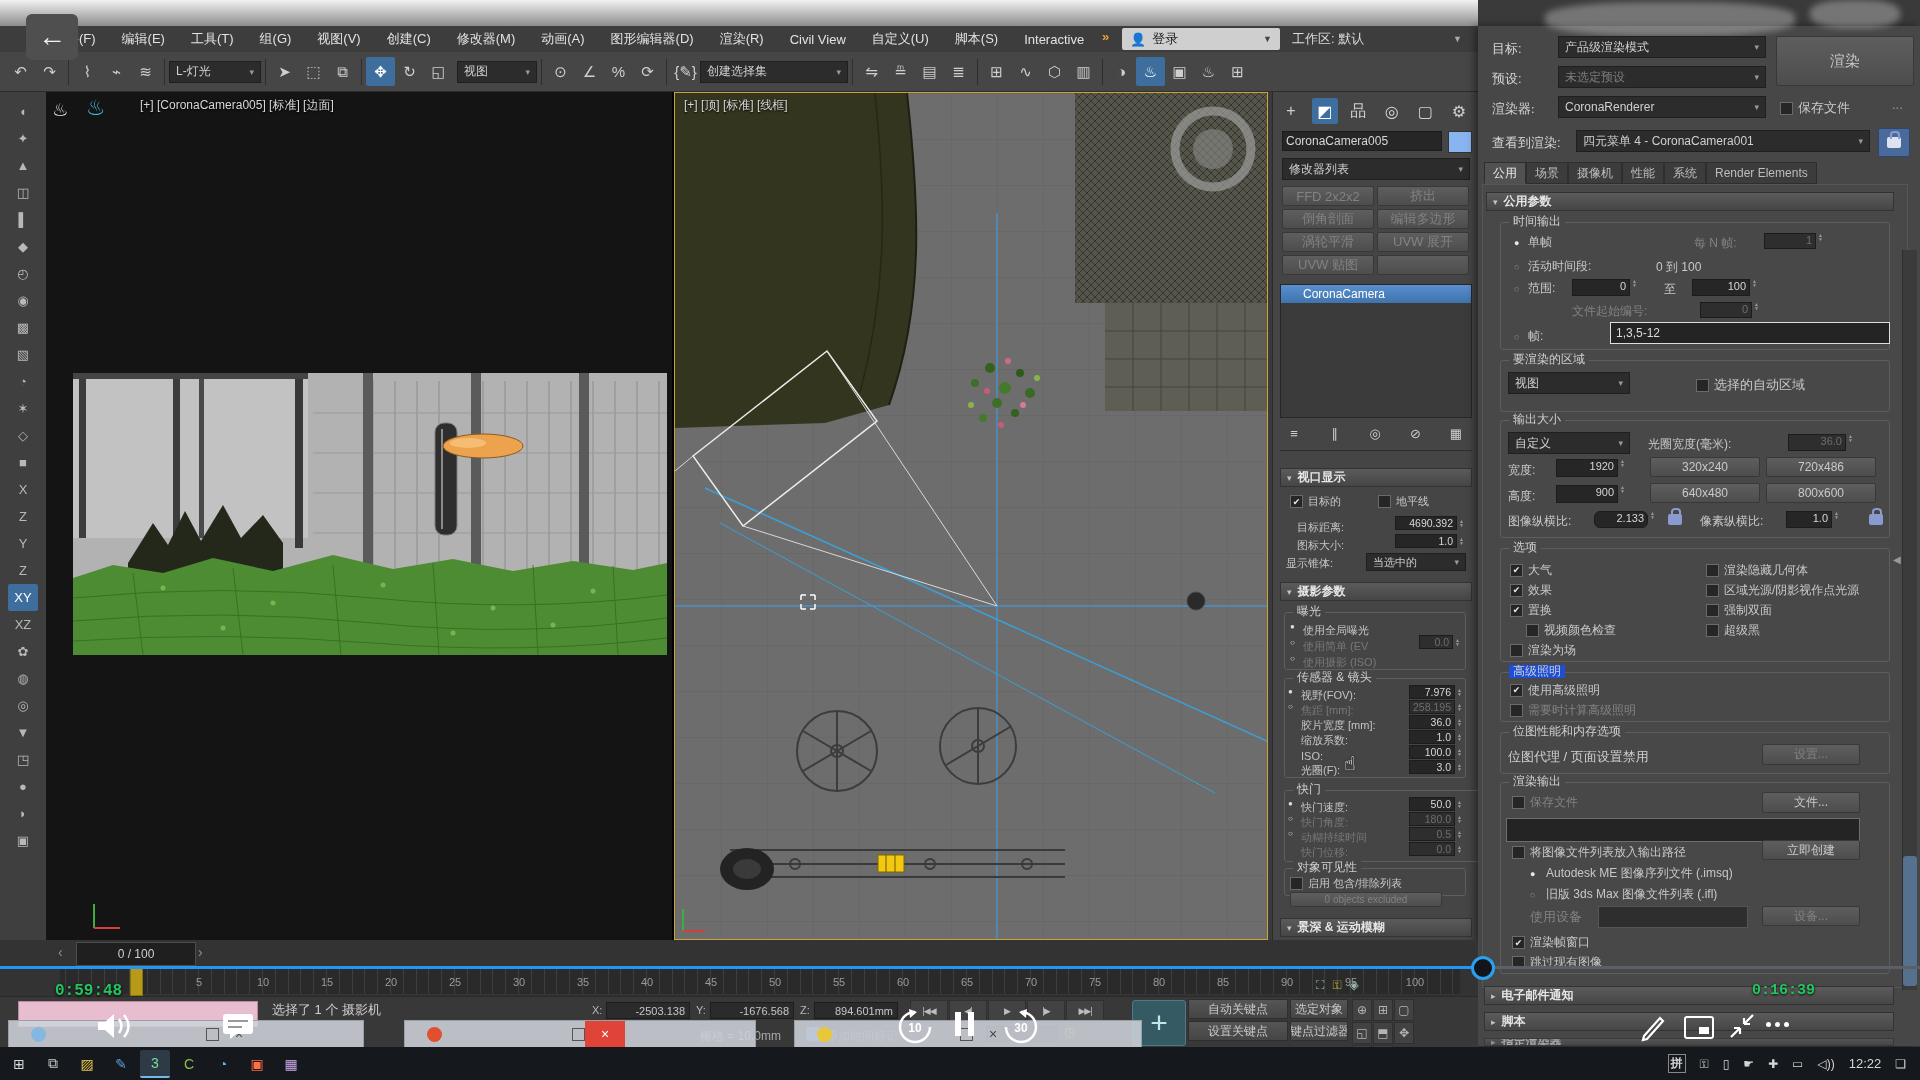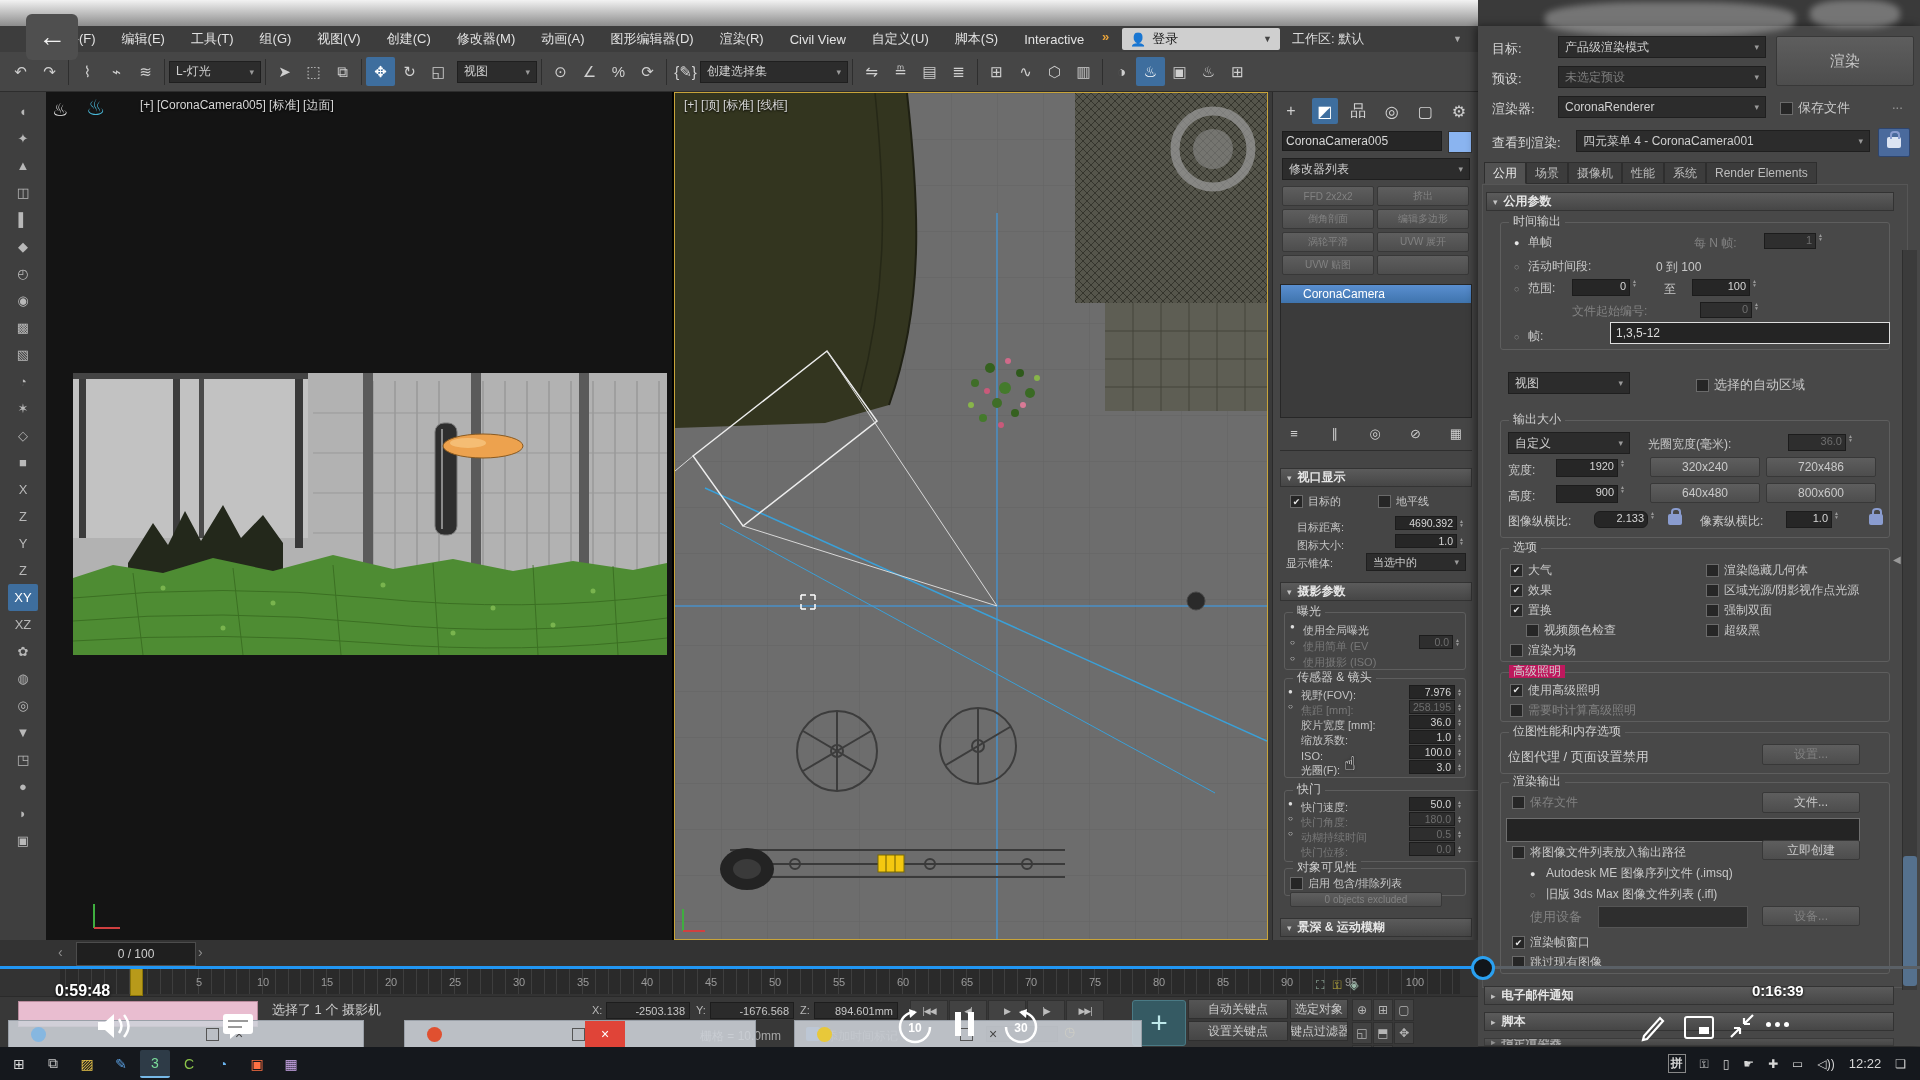--- a/index.html
+++ b/index.html
@@ -33,21 +33,21 @@
   #vp-left{left:46px;top:92px;width:626px;height:848px;background:#141414;border-right:2px solid #000;}
   #vp-right{left:674px;top:92px;width:594px;height:848px;background:#6d6d6d;border:1px solid #c8a43a;box-sizing:border-box;}
   .vplabel{position:absolute;font-size:12px;color:#d8d8d8;text-shadow:0 1px 2px #000;}
   
   #cmd{left:1272px;top:92px;width:206px;height:848px;background:#454545;border-left:1px solid #2a2a2a;}
   .roll{background:linear-gradient(#5b5b5b,#464646);border:1px solid #333;color:#e6e6e6;font-weight:bold;font-size:12px;display:flex;align-items:center;padding:0 6px;height:19px;box-sizing:border-box;}
   .roll::before{content:"▾";font-size:9px;margin-right:6px;color:#c2c2c2;}
   .roll.closed::before{content:"▸";}
   .grp{border:1px solid #5e5e5e;border-radius:3px;box-sizing:border-box;}
   .gt{position:absolute;top:-8px;left:8px;padding:0 4px;font-size:12px;color:#cfcfcf;background:#454545;line-height:13px;}
-  .btn{background:linear-gradient(#5e5e5e,#4d4d4d);border:1px solid #383838;border-radius:2px;color:#c9c9c9;font-size:10px;display:flex;align-items:center;justify-content:center;box-sizing:border-box;}
+  .btn{background:linear-gradient(#5e5e5e,#4d4d4d);border:1px solid #383838;border-radius:2px;color:#c9c9c9;font-size:13px;display:flex;align-items:center;justify-content:center;box-sizing:border-box;}
   .btn.dim{color:#828282;}
   .cbx{width:11px;height:11px;background:#262626;border:1px solid #6a6a6a;display:inline-flex;align-items:center;justify-content:center;font-size:9px;color:#ececec;margin-right:5px;flex:none;}
   .cl{font-size:12px;color:#c8c8c8;}
   .dim .cl,.dim{color:#828282;}
   .prow{display:flex;align-items:center;height:15px;}
   .prow .rad{width:13px;font-size:8px;color:#ddd;flex:none;}
   .prow .pl{flex:1;font-size:11px;color:#c4c4c4;white-space:nowrap;margin-top:8px;}
   .prow .pv{width:46px;background:#262626;border:1px solid #1c1c1c;color:#d6d6d6;font-size:10.5px;text-align:right;padding:0 3px;box-sizing:border-box;flex:none;}
   .prow .spa{width:9px;color:#9a9a9a;font-size:5px;line-height:4px;text-align:center;flex:none;}
   .prow.dim .pl{color:#787878;}
@@ -68,21 +68,21 @@
   #ruler{left:60px;top:968px;width:1400px;height:26px;background:#2a2a2a;border-top:1px solid #1e1e1e;display:flex;align-items:center;padding-left:43px;box-sizing:border-box;
          background-image:repeating-linear-gradient(90deg,transparent 0 11.8px,#3e3e3e 11.8px 12.8px);background-position:75px 0;}
   #ruler .tick{width:64px;text-align:center;font-size:11px;color:#9a9a9a;flex:none;}
   #framebox{left:76px;top:942px;width:118px;height:22px;background:#1f1f1f;border:1px solid #4c4c4c;color:#d0d0d0;display:flex;align-items:center;justify-content:center;font-size:12px;}
   #statusbar{left:0;top:996px;width:1478px;height:51px;background:#383838;border-top:1px solid #2a2a2a;}
   .scell{background:#2b2b2b;border:1px solid #1d1d1d;color:#c6c6c6;font-size:11px;display:flex;align-items:center;justify-content:flex-end;padding:0 4px;box-sizing:border-box;}
   .pb{width:36px;height:20px;background:#424242;border:1px solid #303030;color:#bdbdbd;font-size:9px;display:flex;align-items:center;justify-content:center;letter-spacing:-1px;}
   .akbtn{background:linear-gradient(#555,#454545);border:1px solid #2f2f2f;color:#cacaca;font-size:12px;display:flex;align-items:center;justify-content:center;overflow:hidden;white-space:nowrap;box-sizing:border-box;}
   .navi{width:18px;height:20px;display:flex;align-items:center;justify-content:center;color:#b5b5b5;font-size:12px;background:#424242;border:1px solid #303030;}
   
-  .ptime{color:#ffffff;font-size:16px;font-weight:bold;text-shadow:0 1px 3px #000;z-index:70;}
+  .ptime{color:#22c55e;font-size:16px;font-weight:bold;text-shadow:0 1px 3px #000;z-index:70;font-family:Liberation Mono, monospace;}
   .white-ic{z-index:70;}
   #progress-left{left:0;top:966px;height:3px;background:#2196f3;z-index:65;}
   #progress-right{top:966px;height:3px;background:#5a6066;z-index:65;}
   #knob{left:1471px;top:956px;width:18px;height:18px;border-radius:50%;border:3px solid #2aa0f0;background:#12161a;z-index:66;}
   .fbar{height:28px;background:rgba(205,210,216,.88);border:1px solid #9aa0a8;display:flex;align-items:center;z-index:62;box-sizing:border-box;}
   .fbar .dot{width:15px;height:15px;border-radius:50%;margin-left:22px;}
   .fbar .sq{width:11px;height:11px;border:1px solid #555;margin-left:auto;}
   .fbar .fx{width:40px;text-align:center;color:#444;font-size:14px;}
   .fbar .fx.hl{background:#e04438;color:#fff;height:26px;line-height:26px;}
   
@@ -685,20 +685,23 @@
       <span class="spa2">▲<br>▼</span>
   </div>
   <div class="abs" style="left:1514px;top:328px;display:flex;align-items:center;z-index:11;">
     <span style="font-size:9px;color:#8a8a8a;width:14px;">○</span>
       <span class="cl">帧:</span>
   </div>
   <div class="abs" style="left:1610px;top:322px;width:280px;height:22px;background:#242424;border:1px solid #dedede;color:#dcdcdc;font-size:12px;display:flex;align-items:center;padding-left:5px;box-sizing:border-box;z-index:11;">
       <span>1,3,5-12</span>
     </div>
 
+  <div class="abs grp" style="left:1500px;top:360px;width:390px;height:52px;z-index:10;">
+    <span class="gt" style="background:#484848;">要渲染的区域</span>
+  </div>
   <div class="abs dd" style="left:1508px;top:372px;width:122px;z-index:11;">
       <span>视图</span>
     </div>
   <div class="abs" style="left:1696px;top:376px;display:flex;align-items:center;z-index:11;">
     <span class="cbx"></span>
       <span class="cl" style="font-size:13px;">选择的自动区域</span>
   </div>
 
   <div class="abs grp" style="left:1500px;top:420px;width:390px;height:118px;z-index:10;">
     <span class="gt" style="background:#484848;">输出大小</span>
@@ -786,21 +789,21 @@
       <span class="cbx"></span>
         <span class="cl">强制双面</span>
     </div>
       <div style="height:20px;display:flex;align-items:center;width:118px;white-space:nowrap;">
       <span class="cbx"></span>
         <span class="cl">超级黑</span>
     </div>
     </div>
 
   <div class="abs grp" style="left:1500px;top:672px;width:390px;height:50px;z-index:10;">
-    <span class="gt" style="background:#be185d;">高级照明</span>
+    <span class="gt" style="background:#1d4ed8;">高级照明</span>
   </div>
   <div class="abs" style="left:1510px;top:680px;z-index:11;">
 
   <div style="height:20px;display:flex;align-items:center;">
       <span class="cbx">✔</span>
         <span class="cl">使用高级照明</span>
     </div>
       <div style="height:20px;display:flex;align-items:center;" class="dim">
       <span class="cbx"></span>
         <span class="cl">需要时计算高级照明</span>

